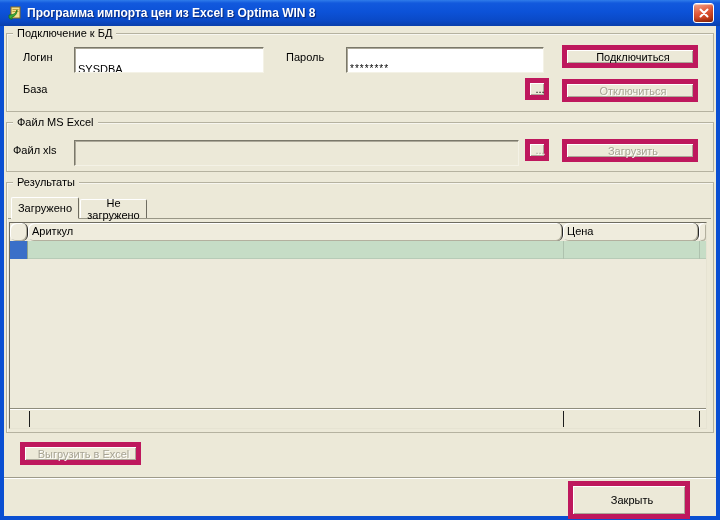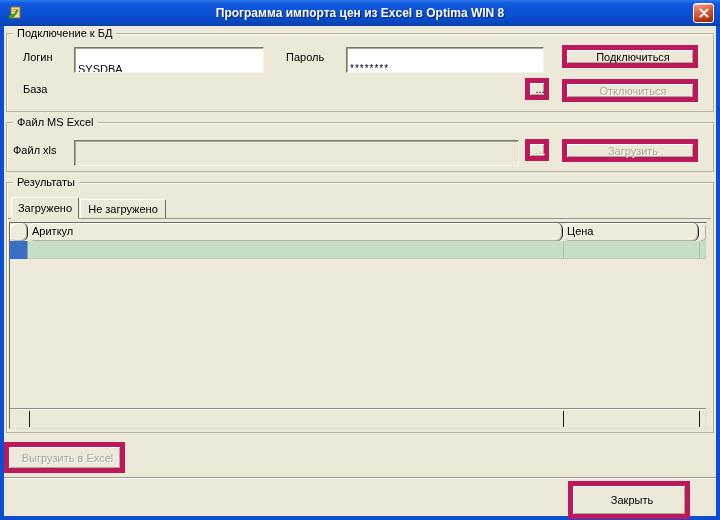--- a/index.html
+++ b/index.html
@@ -2,21 +2,21 @@
 <html><head>
 <meta charset="utf-8">
 <style>
   html,body{margin:0;padding:0;}
   .window{position:relative;width:720px;height:520px;overflow:hidden;
     font-family:"Liberation Sans",sans-serif;font-size:11px;color:#000;
     background:#0a4fd2;}
   
   .titlebar{position:absolute;left:0;top:0;width:720px;height:26px;
     background:linear-gradient(180deg,#2f7cea 0%,#1259dd 12%,#0c52d8 45%,#0a49c6 80%,#0a3fab 100%);
-    display:flex;align-items:center;padding:0 6px;box-sizing:border-box;text-align:center;}
+    display:flex;align-items:center;padding:0 6px;box-sizing:border-box;}
   .app-icon{width:16px;height:16px;flex:0 0 auto;}
   .titletext{flex:1;margin-left:5px;color:#fff;font-weight:bold;font-size:12px;
     text-shadow:1px 1px 1px rgba(0,0,40,.55);white-space:nowrap;overflow:hidden;}
   .closebtn{width:21px;height:20px;border-radius:3px;border:1px solid #fff;
     background:linear-gradient(160deg,#f7a88e 0%,#e2593a 45%,#c03a16 80%,#a82f0d 100%);
     box-shadow:inset 0 -2px 3px rgba(0,0,0,.25), inset 0 1px 0 rgba(255,255,255,.5);
     display:flex;align-items:center;justify-content:center;box-sizing:border-box;}
   
   .client{position:absolute;left:4px;top:26px;width:712px;height:490px;background:#ECE9D8;}
   .group{position:absolute;border:1px solid #b5b2a0;box-shadow:inset 1px 1px 0 rgba(255,255,255,.6);}
@@ -104,21 +104,21 @@
         <span></span>
       </div>
       <div class="btn disabled" style="left:518px;top:16px;width:24px;height:22px;">...</div>
       <div class="btn disabled" style="left:555px;top:16px;width:136px;height:23px;">Загрузить</div>
     </div>
 
     <div class="group" style="left:2px;top:156px;width:706px;height:249px;">
       <span class="grouplabel">Результаты</span>
 
       <div class="tab" style="left:4px;top:14px;width:68px;height:22px;">Загружено</div>
-      <div class="tab inactive" style="left:73px;top:16px;width:86px;height:19px;">Не загружено</div>
+      <div class="tab inactive" style="left:73px;top:16px;width:67px;height:19px;">Не загружено</div>
       <div class="tabline" style="left:1px;top:35px;width:703px;"></div>
 
       <div class="grid" style="left:2px;top:39px;width:698px;height:207px;">
         <div class="ghead">
           <div class="gh" style="left:0;width:18px;"></div>
           <div class="gh" style="left:18px;width:535px;">Ариткул</div>
           <div class="gh" style="left:553px;width:136px;">Цена</div>
           <div class="gh last" style="left:689px;right:0;"></div>
         </div>
         <div class="grow">
@@ -129,18 +129,18 @@
           <span style="position:absolute;left:557px;top:0;line-height:18px;"></span>
         </div>
         <div class="gfoot">
           <div class="gfdiv" style="left:19px;"></div>
           <div class="gfdiv" style="left:553px;"></div>
           <div class="gfdiv" style="left:689px;"></div>
         </div>
       </div>
     </div>
 
-    <div class="btn disabled" style="left:0;top:416px;width:121px;height:31px;">Выгрузить в Excel</div>
+    <div class="btn disabled" style="left:16px;top:416px;width:121px;height:23px;">Выгрузить в Excel</div>
     <div class="divider" style="left:0;top:451px;width:712px;"></div>
     <div class="btn" style="left:564px;top:455px;width:122px;height:38px;">Закрыть</div>
 
   </div>
 </div>
 
 </body></html>

